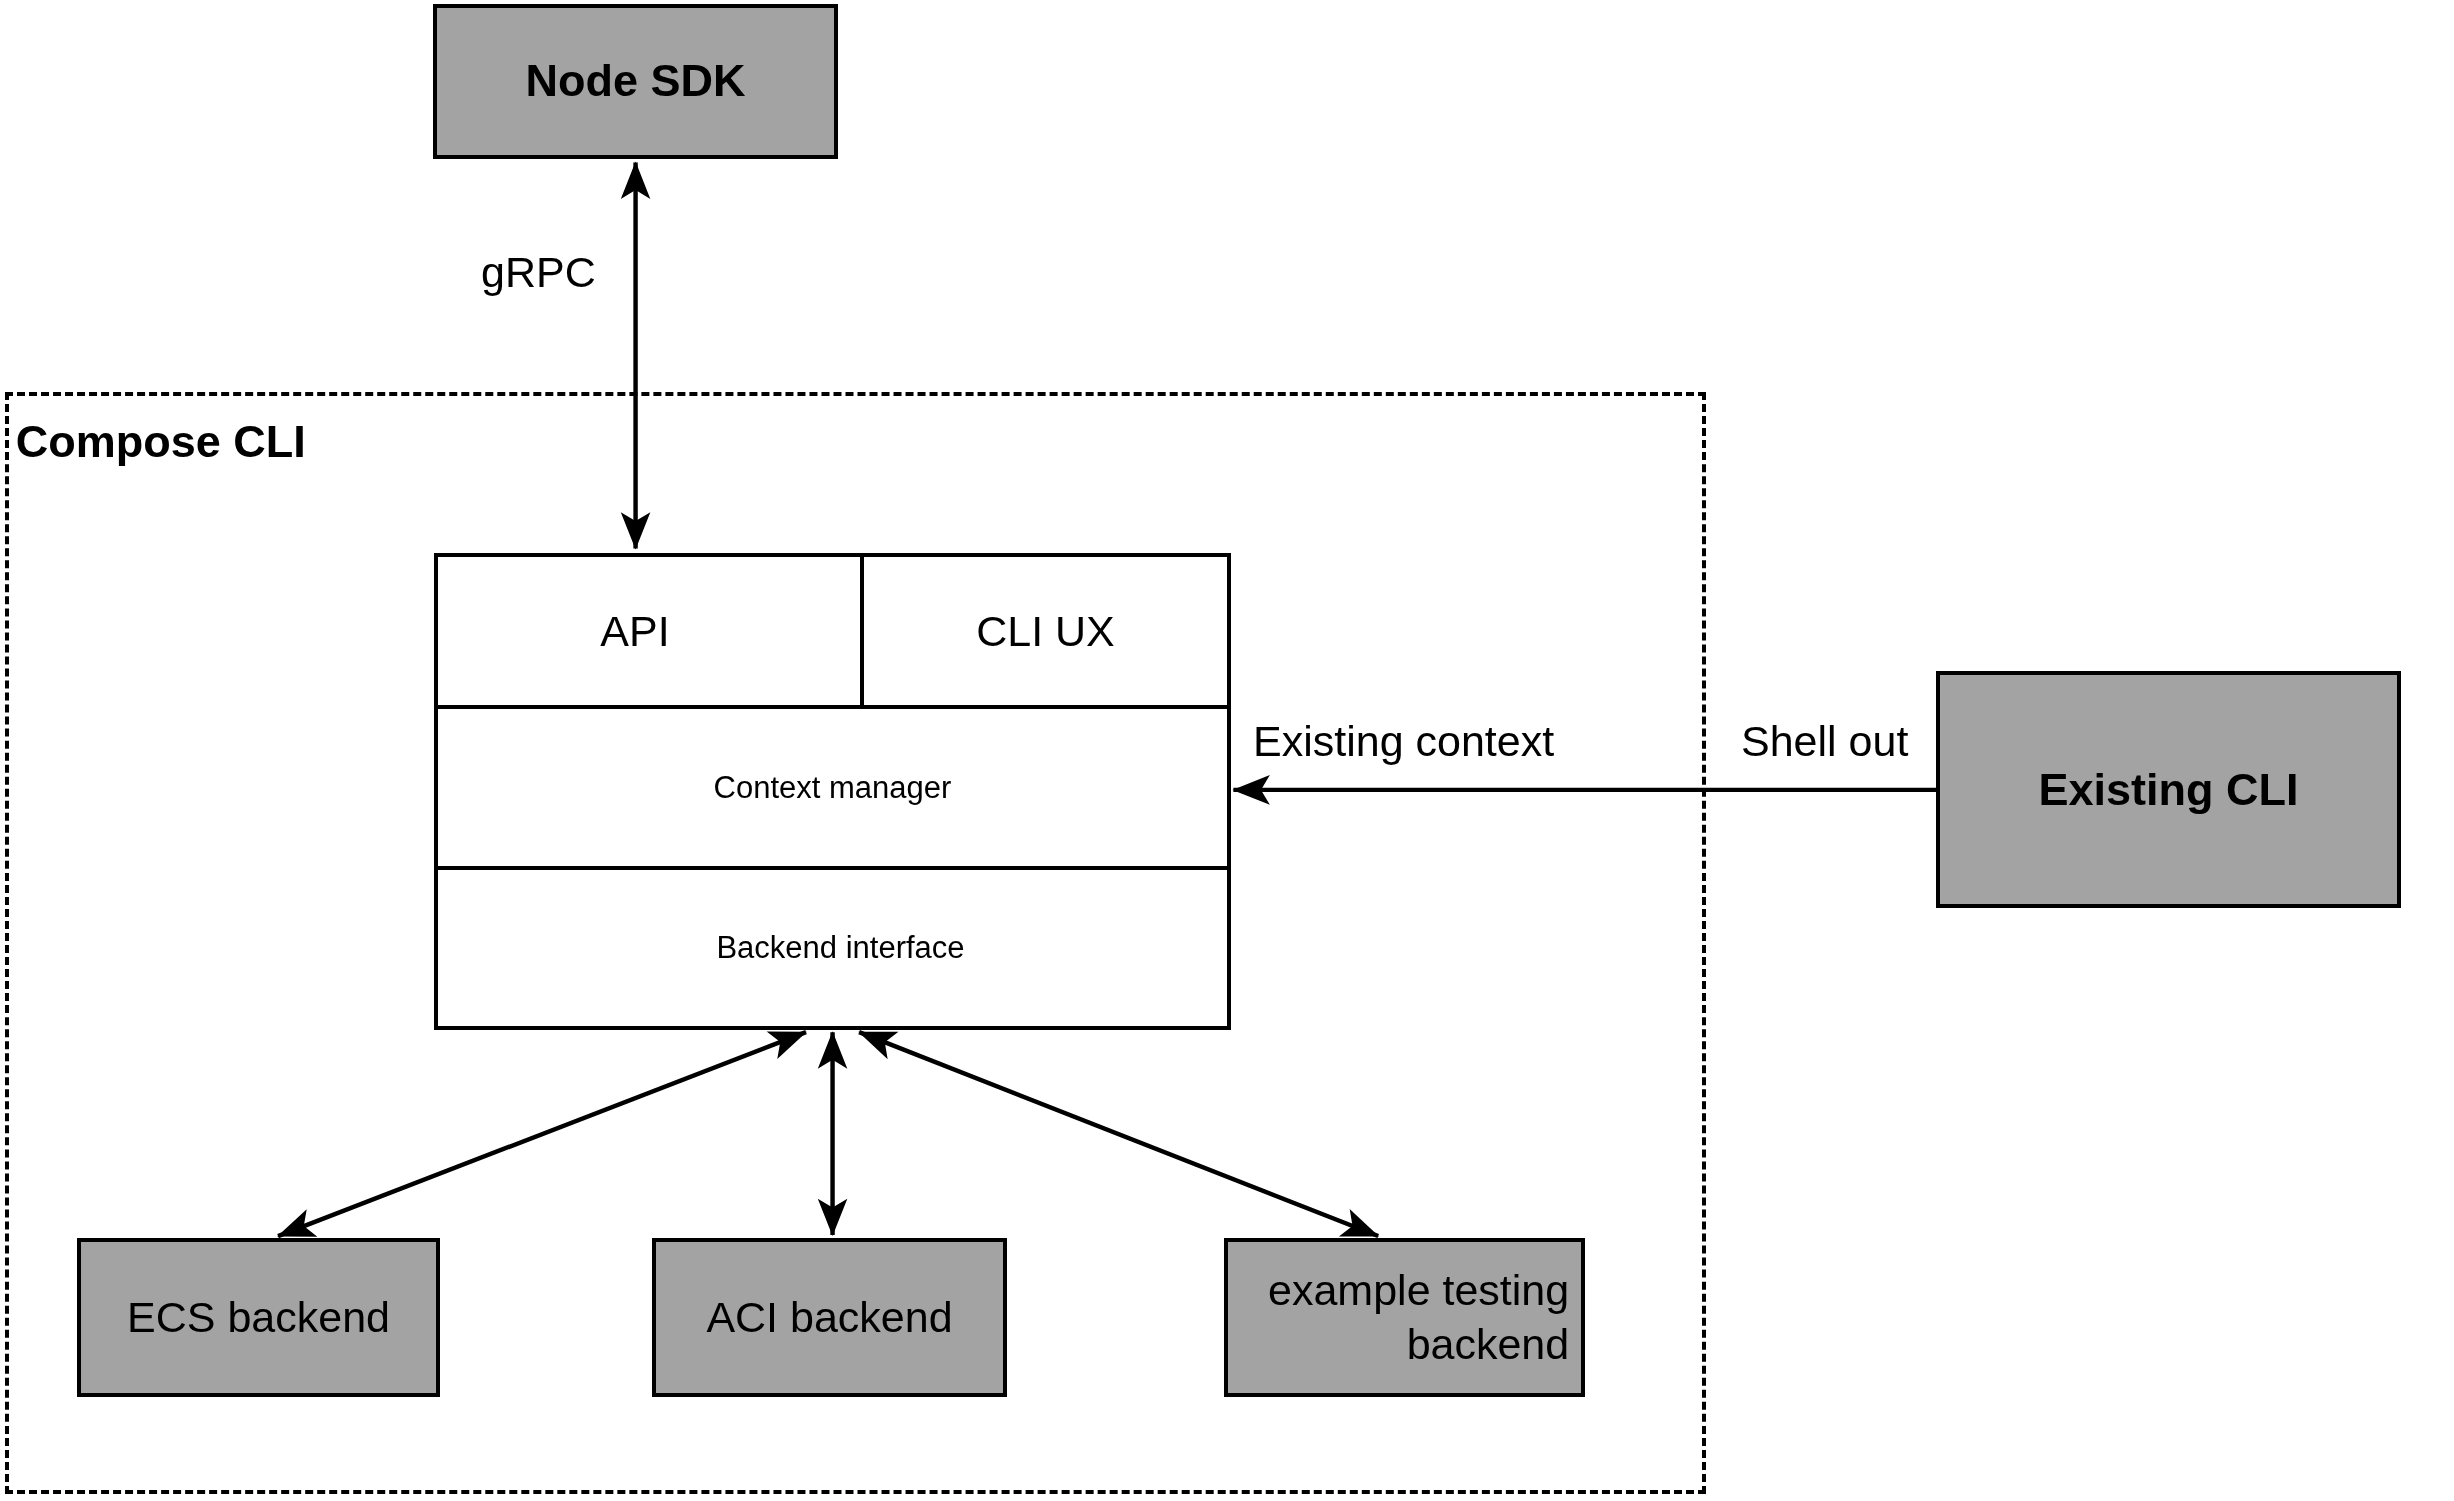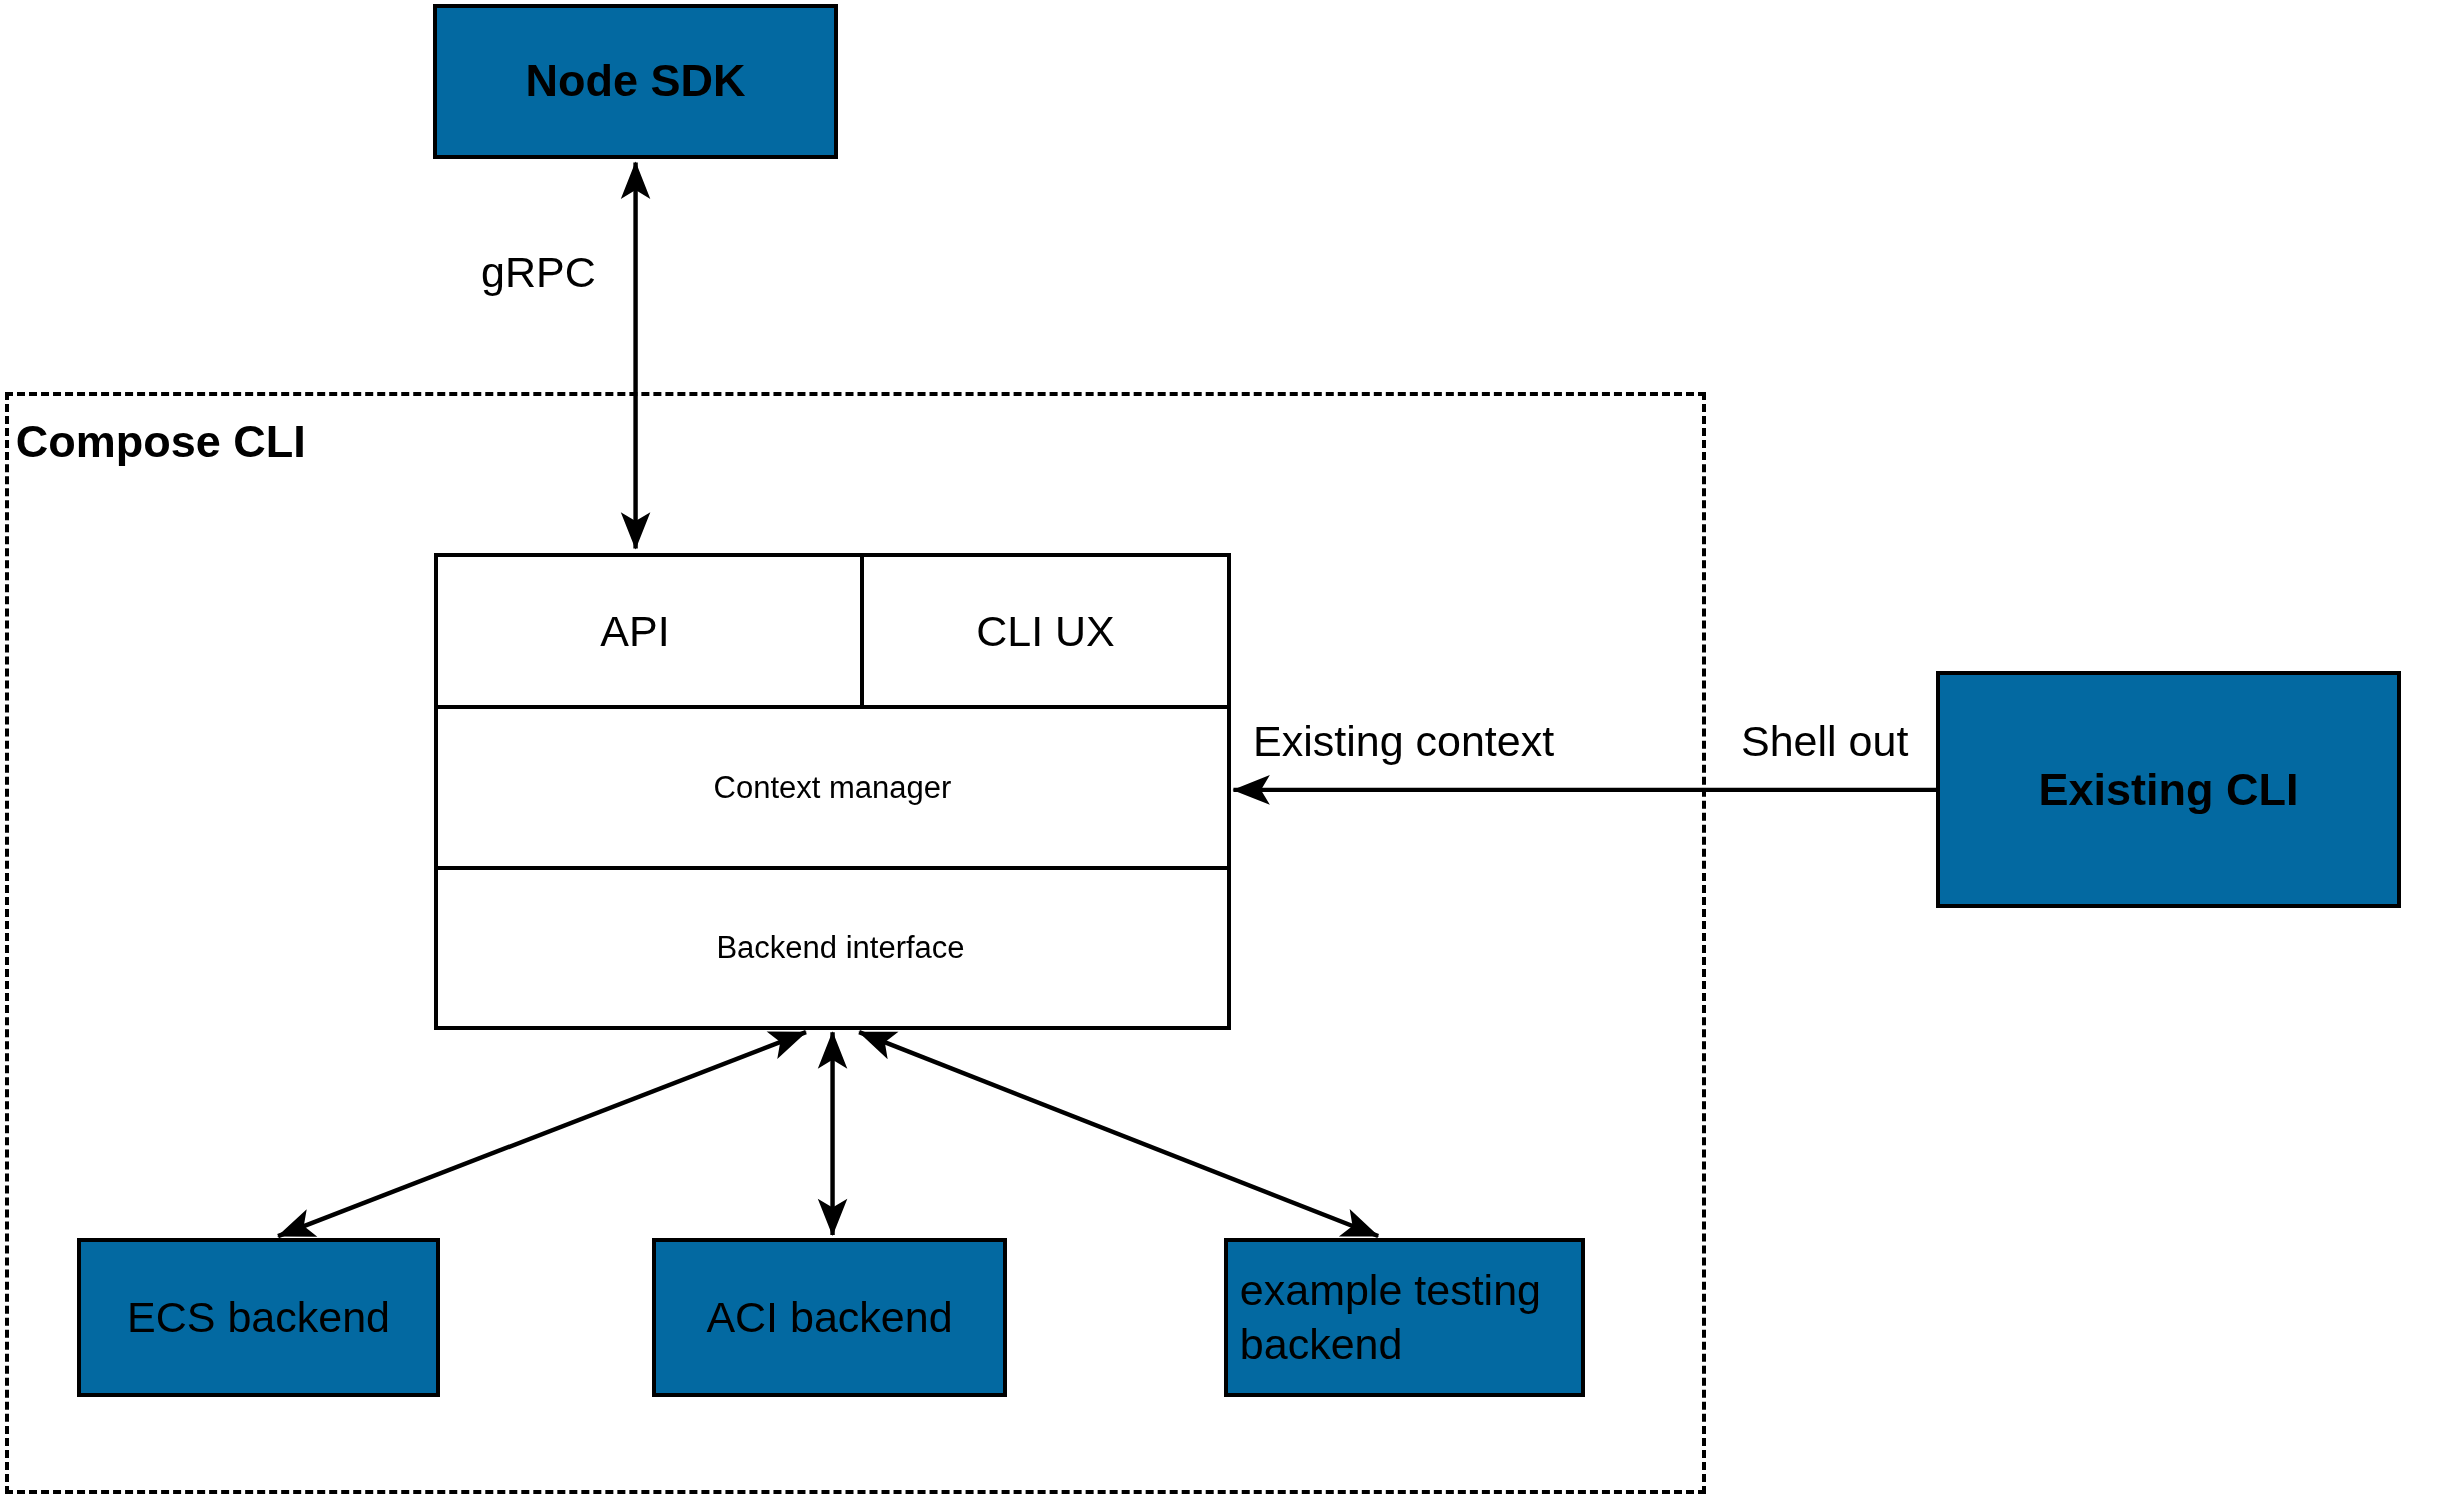--- a/index.html
+++ b/index.html
@@ -8,26 +8,26 @@
     width: 2455px;
     height: 1501px;
     background: #ffffff;
     color: #000000;
     font-family: "Liberation Sans", sans-serif;
     overflow: hidden;
   }
   .box {
     position: absolute;
     box-sizing: border-box;
-    background: #0369a1;
+    background: #a3a3a3;
     border: 4.9px solid #000000;
     display: flex;
     align-items: center;
     justify-content: center;
-    text-align: left;
+    text-align: right;
   }
   .label { position: absolute; white-space: nowrap; }
   .bold { font-weight: bold; }
   .f44 { font-size: 43px; }
   .f46 { font-size: 45px; }
   .wrap { white-space: normal; line-height: 1.25; padding: 0 11.8px; }
 
   .dashed-container {
     position: absolute;
     left: 4.9px; top: 392px;

